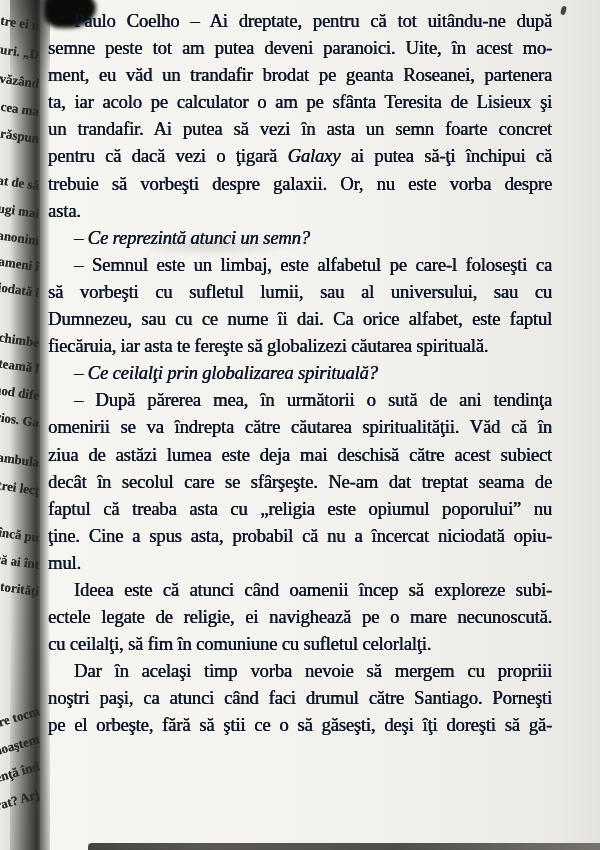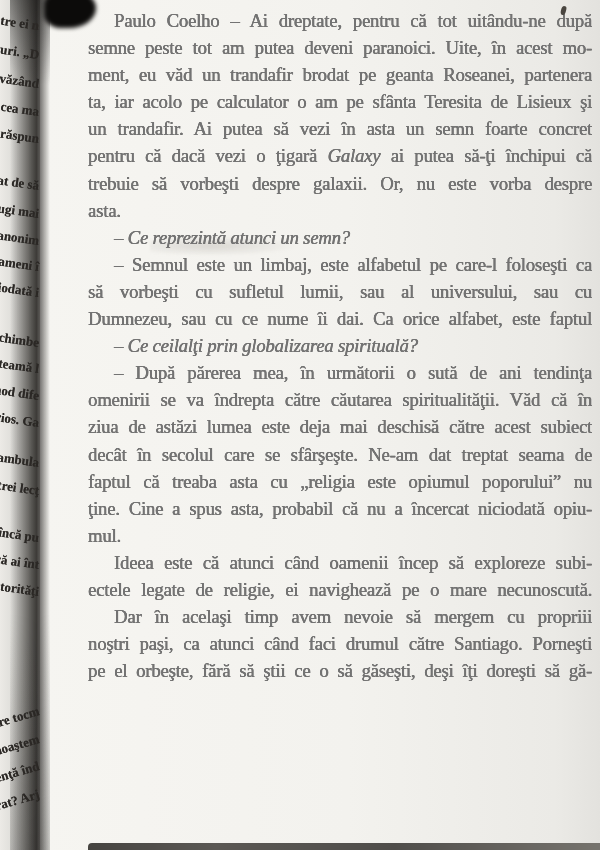--- a/index.html
+++ b/index.html
@@ -34,24 +34,23 @@
   .fragments{position:absolute;left:0;top:0;width:40px;height:850px;z-index:3;}
   .frag{
     position:absolute;right:1px;width:60px;text-align:right;
     font-size:13px;font-weight:bold;color:#2b2825;white-space:nowrap;
     text-shadow:0 0 .5px rgba(43,40,37,.8);
     transform-origin:right center;overflow:visible;
   }
   
   .text-block{
     position:absolute;left:48px;top:7px;width:504px;z-index:4;
-    font-size:18.7px;line-height:27.1px;color:#737373;
+    font-size:18.7px;line-height:27.1px;color:#0f172a;
     letter-spacing:-.2px;
     text-shadow:.35px 0 0 currentColor,0 0 .5px rgba(28,25,21,.6);
-    padding-left:40px;
   }
   .line{height:27.1px;overflow:hidden;text-align:justify;text-align-last:justify;}
   .line.end{text-align-last:left;}
   .line.indent{text-indent:26px;}
   .line.italic{font-style:italic;}
   .it{font-style:italic;}
   
   .smudge{
     position:absolute;left:150px;top:236px;width:150px;height:20px;z-index:3;
     background:radial-gradient(ellipse at 40% 50%,rgba(125,119,110,.22),rgba(125,119,110,0) 70%);
@@ -107,29 +106,31 @@
       <div class="line">ment, eu văd un trandafir brodat pe geanta Roseanei, partenera</div>
       <div class="line">ta, iar acolo pe calculator o am pe sfânta Teresita de Lisieux şi</div>
       <div class="line">un trandafir. Ai putea să vezi în asta un semn foarte concret</div>
       <div class="line"><span>pentru că dacă vezi o ţigară </span><span class="it">Galaxy</span><span> ai putea să-ţi închipui că</span></div>
       <div class="line">trebuie să vorbeşti despre galaxii. Or, nu este vorba despre</div>
       <div class="line end">asta.</div>
       <div class="line indent italic end">– Ce reprezintă atunci un semn?</div>
       <div class="line indent">– Semnul este un limbaj, este alfabetul pe care-l foloseşti ca</div>
       <div class="line">să vorbeşti cu sufletul lumii, sau al universului, sau cu</div>
       <div class="line">Dumnezeu, sau cu ce nume îi dai. Ca orice alfabet, este faptul</div>
+      <div class="line end">fiecăruia, iar asta te fereşte să globalizezi căutarea spirituală.</div>
       <div class="line indent italic end">– Ce ceilalţi prin globalizarea spirituală?</div>
       <div class="line indent">– După părerea mea, în următorii o sută de ani tendinţa</div>
       <div class="line">omenirii se va îndrepta către căutarea spiritualităţii. Văd că în</div>
       <div class="line">ziua de astăzi lumea este deja mai deschisă către acest subiect</div>
       <div class="line">decât în secolul care se sfârşeşte. Ne-am dat treptat seama de</div>
       <div class="line">faptul că treaba asta cu „religia este opiumul poporului” nu</div>
       <div class="line">ţine. Cine a spus asta, probabil că nu a încercat niciodată opiu-</div>
       <div class="line end">mul.</div>
       <div class="line indent">Ideea este că atunci când oamenii încep să exploreze subi-</div>
       <div class="line">ectele legate de religie, ei navighează pe o mare necunoscută.</div>
-      <div class="line indent">Dar în acelaşi timp avem nevoie să mergem cu propriii</div>
+      <div class="line end">cu ceilalţi, să fim în comuniune cu sufletul celorlalţi.</div>
+      <div class="line indent">Dar în acelaşi timp vorba nevoie să mergem cu propriii</div>
       <div class="line">noştri paşi, ca atunci când faci drumul către Santiago. Porneşti</div>
       <div class="line">pe el orbeşte, fără să ştii ce o să găseşti, deşi îţi doreşti să gă-</div>
     </div>
   <div class="speck"></div>
   <div class="bottom-edge"></div>
 </div>
 
 </body></html>

